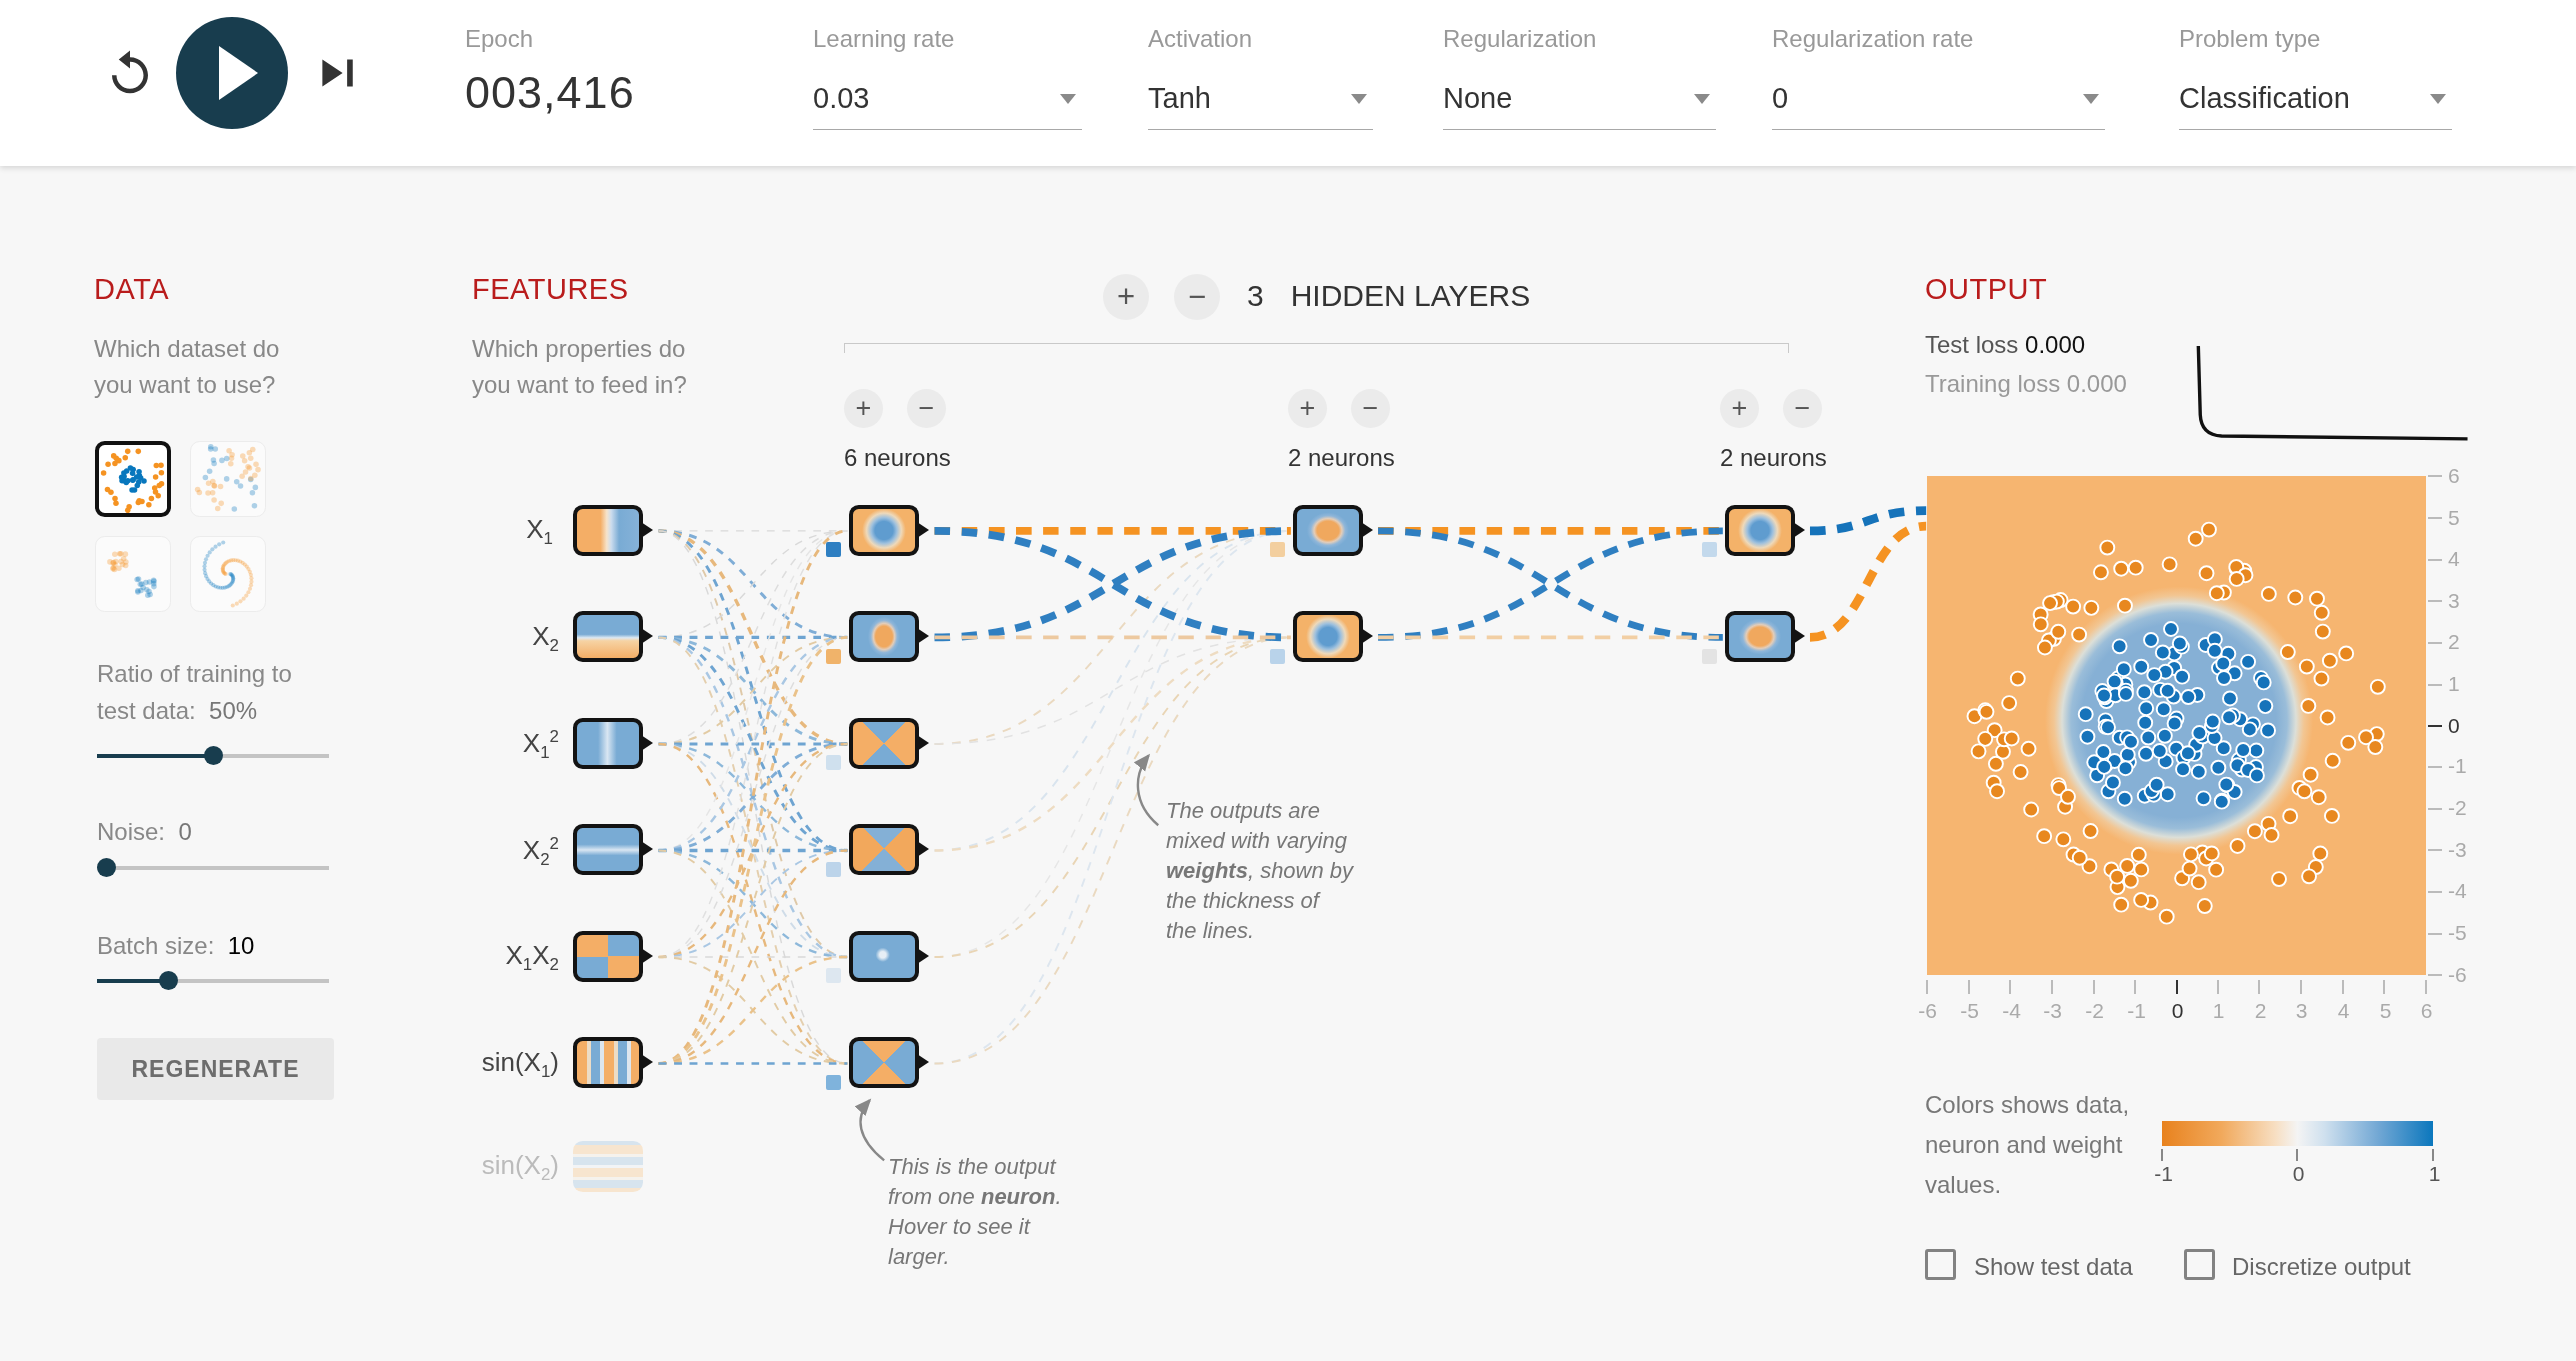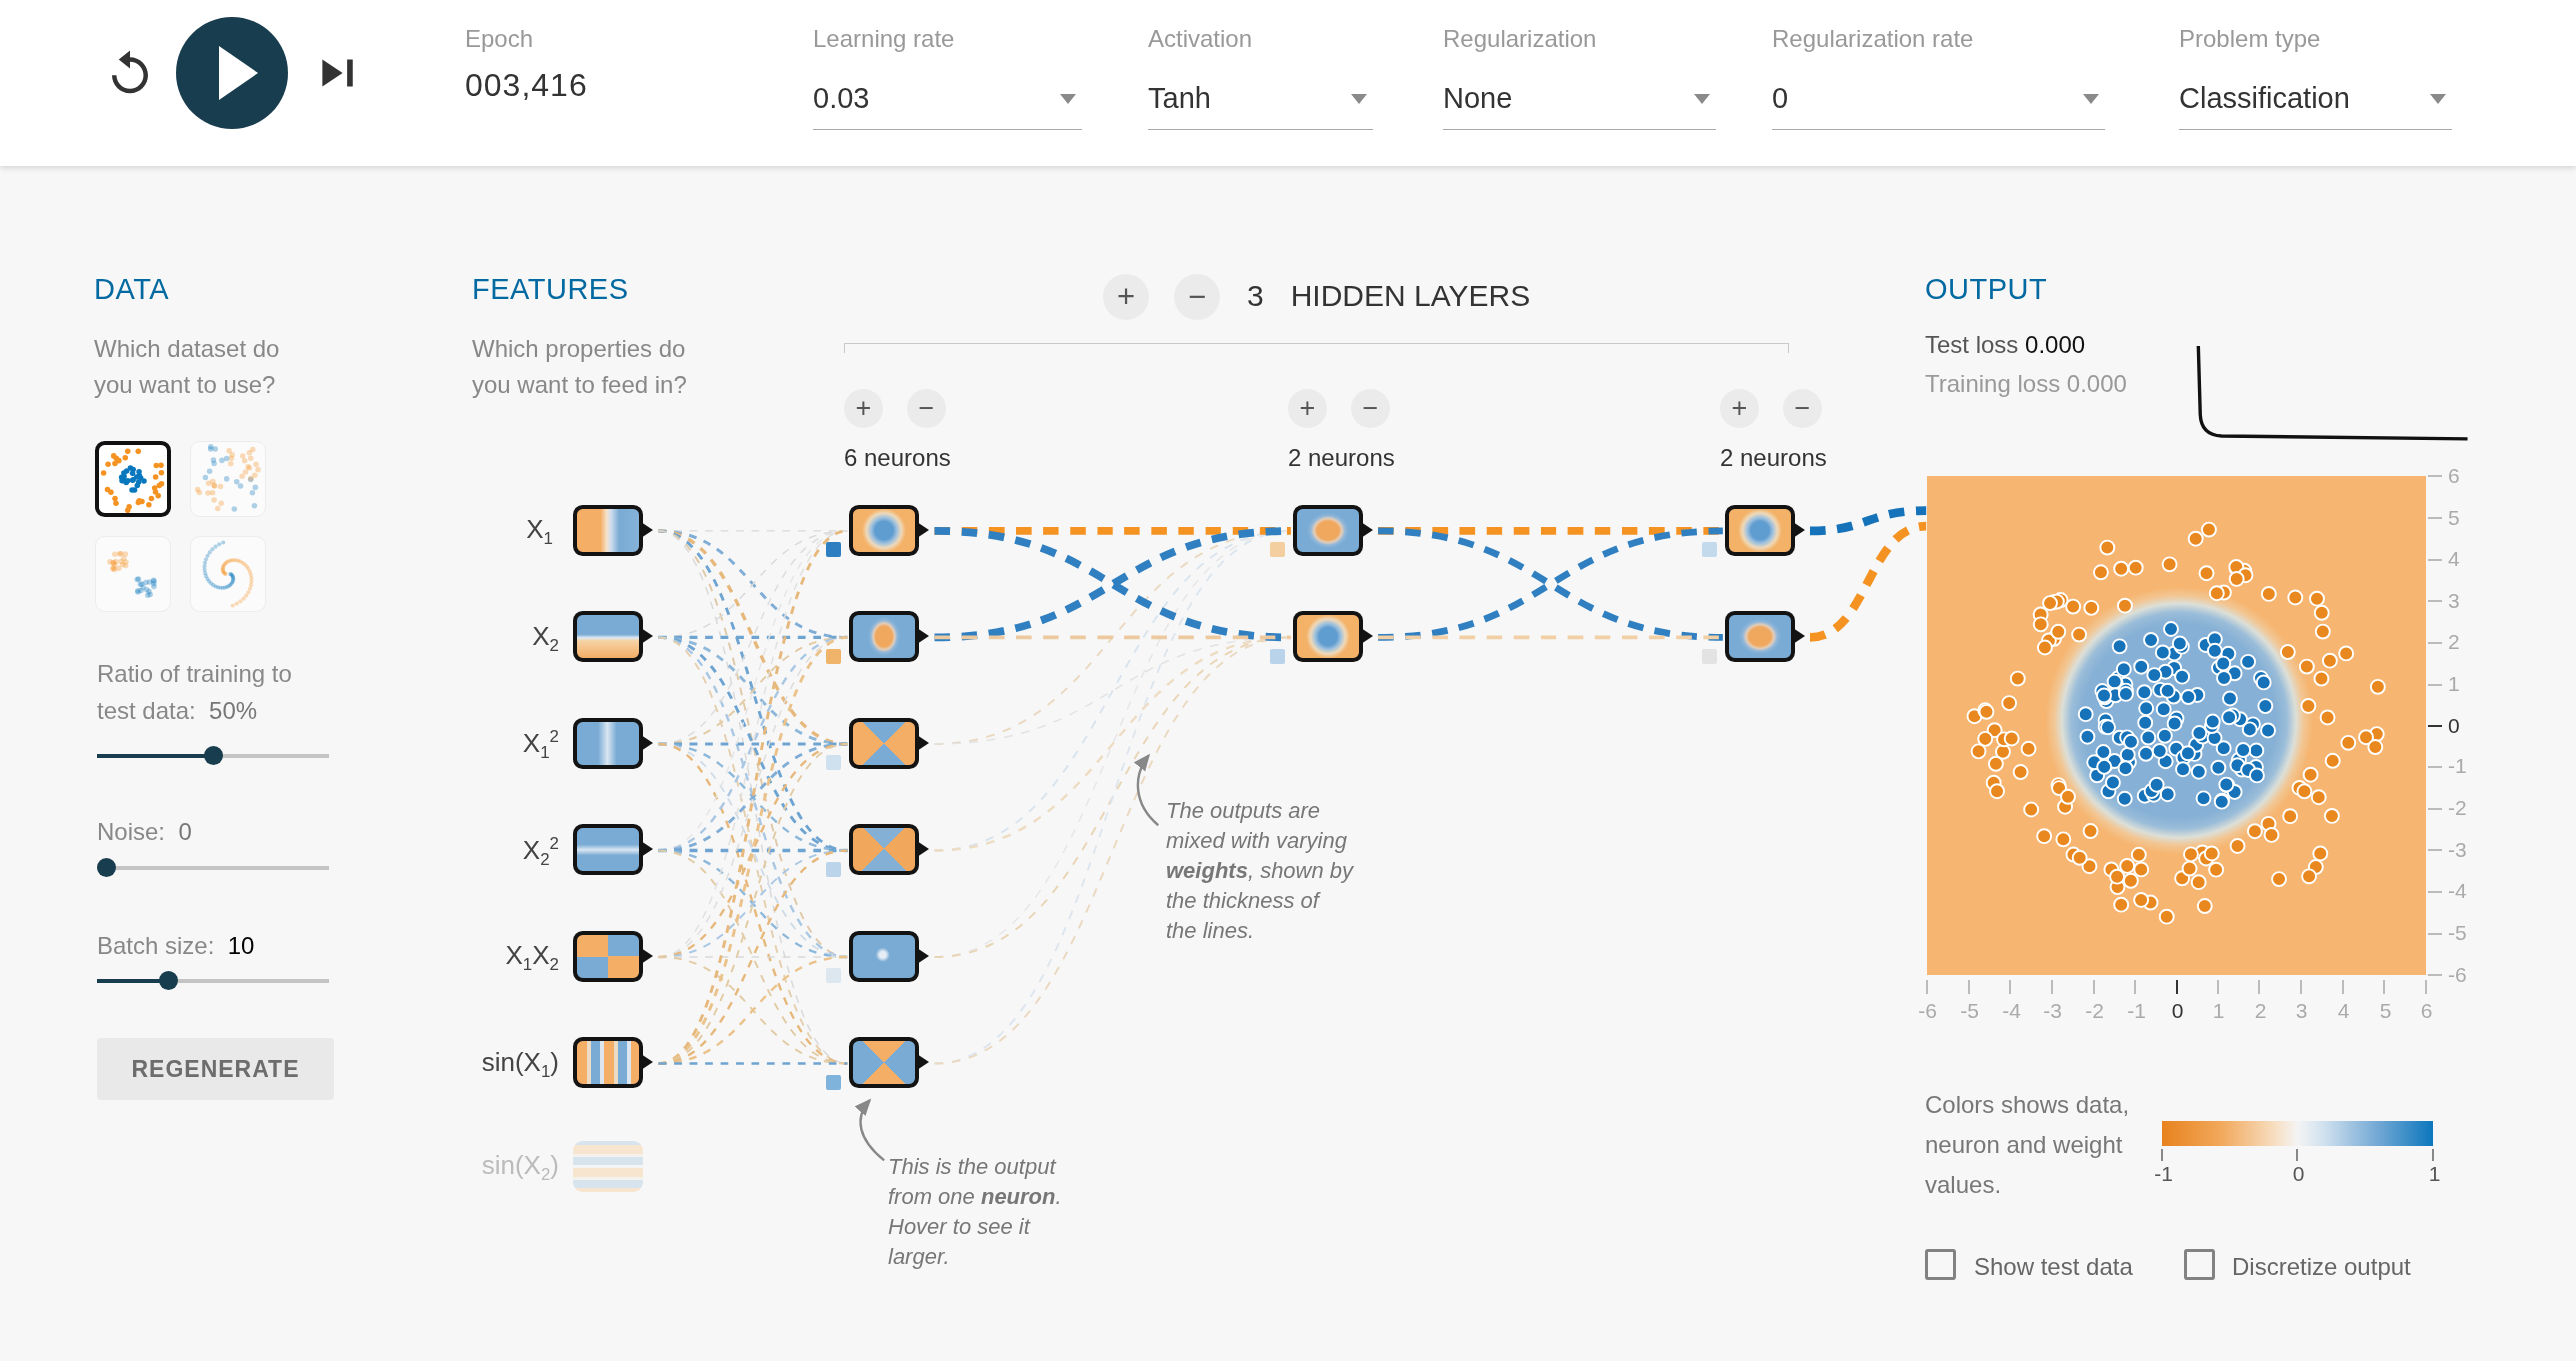--- a/index.html
+++ b/index.html
@@ -12,32 +12,32 @@
   .icon-btn{position:absolute;background:none;border:none;cursor:pointer;padding:0;}
   #reset-btn{left:103px;top:46px;width:54px;height:54px;color:#333;}
   #reset-btn svg{width:54px;height:54px;fill:#333;}
   #play-btn{left:176px;top:16.5px;width:112px;height:112px;border-radius:50%;background:#183d4e;}
   #play-btn .tri{position:absolute;left:43px;top:29px;width:0;height:0;
      border-left:39px solid #fff;border-top:27px solid transparent;border-bottom:27px solid transparent;}
   #step-btn{left:310px;top:46px;width:54px;height:54px;}
   #step-btn svg{width:54px;height:54px;fill:#333;}
   .epoch{position:absolute;left:465px;top:25px;}
   .field-label{font-size:24px;color:#999;}
-  .epoch-value{font-size:32px;color:#333;margin-top:13.6px;letter-spacing:1px;}
+  .epoch-value{font-size:45px;color:#333;margin-top:13.6px;letter-spacing:1px;}
   .sel-field{position:absolute;top:25px;}
   .sel-value{font-size:29px;color:#333;margin-top:29px;padding-bottom:13.6px;
              border-bottom:1.9px solid #a8a8a8;position:relative;cursor:pointer;}
   .sel-caret{position:absolute;right:5.8px;top:11.6px;width:0;height:0;
              border-left:8.7px solid transparent;border-right:8.7px solid transparent;
              border-top:10.7px solid #8a8a8a;}
   .f0{left:813px;width:269px;} .f1{left:1148px;width:225px;} .f2{left:1443px;width:273px;}
   .f3{left:1772px;width:333px;} .f4{left:2179px;width:273px;}
 
   
-  .panel-title{position:absolute;font-size:29px;color:#0369a1;letter-spacing:0.5px;}
+  .panel-title{position:absolute;font-size:29px;color:#b91c1c;letter-spacing:0.5px;}
   .question{position:absolute;font-size:24px;color:#888;line-height:36px;width:232px;}
 
   
   .thumb{position:absolute;width:76px;height:76px;border-radius:9.7px;box-sizing:border-box;
          background:#fff;cursor:pointer;}
   .thumb.sel{border:4.8px solid #111;}
   .thumb.unsel{border:1.9px solid #ececec;background:#fbfbfb;}
   .thumb svg{position:absolute;left:0;top:0;width:100%;height:100%;}
   .slider-label{position:absolute;font-size:24px;color:#888;width:223px;line-height:37px;}
   .slider{position:absolute;width:232px;height:19.4px;cursor:pointer;}

